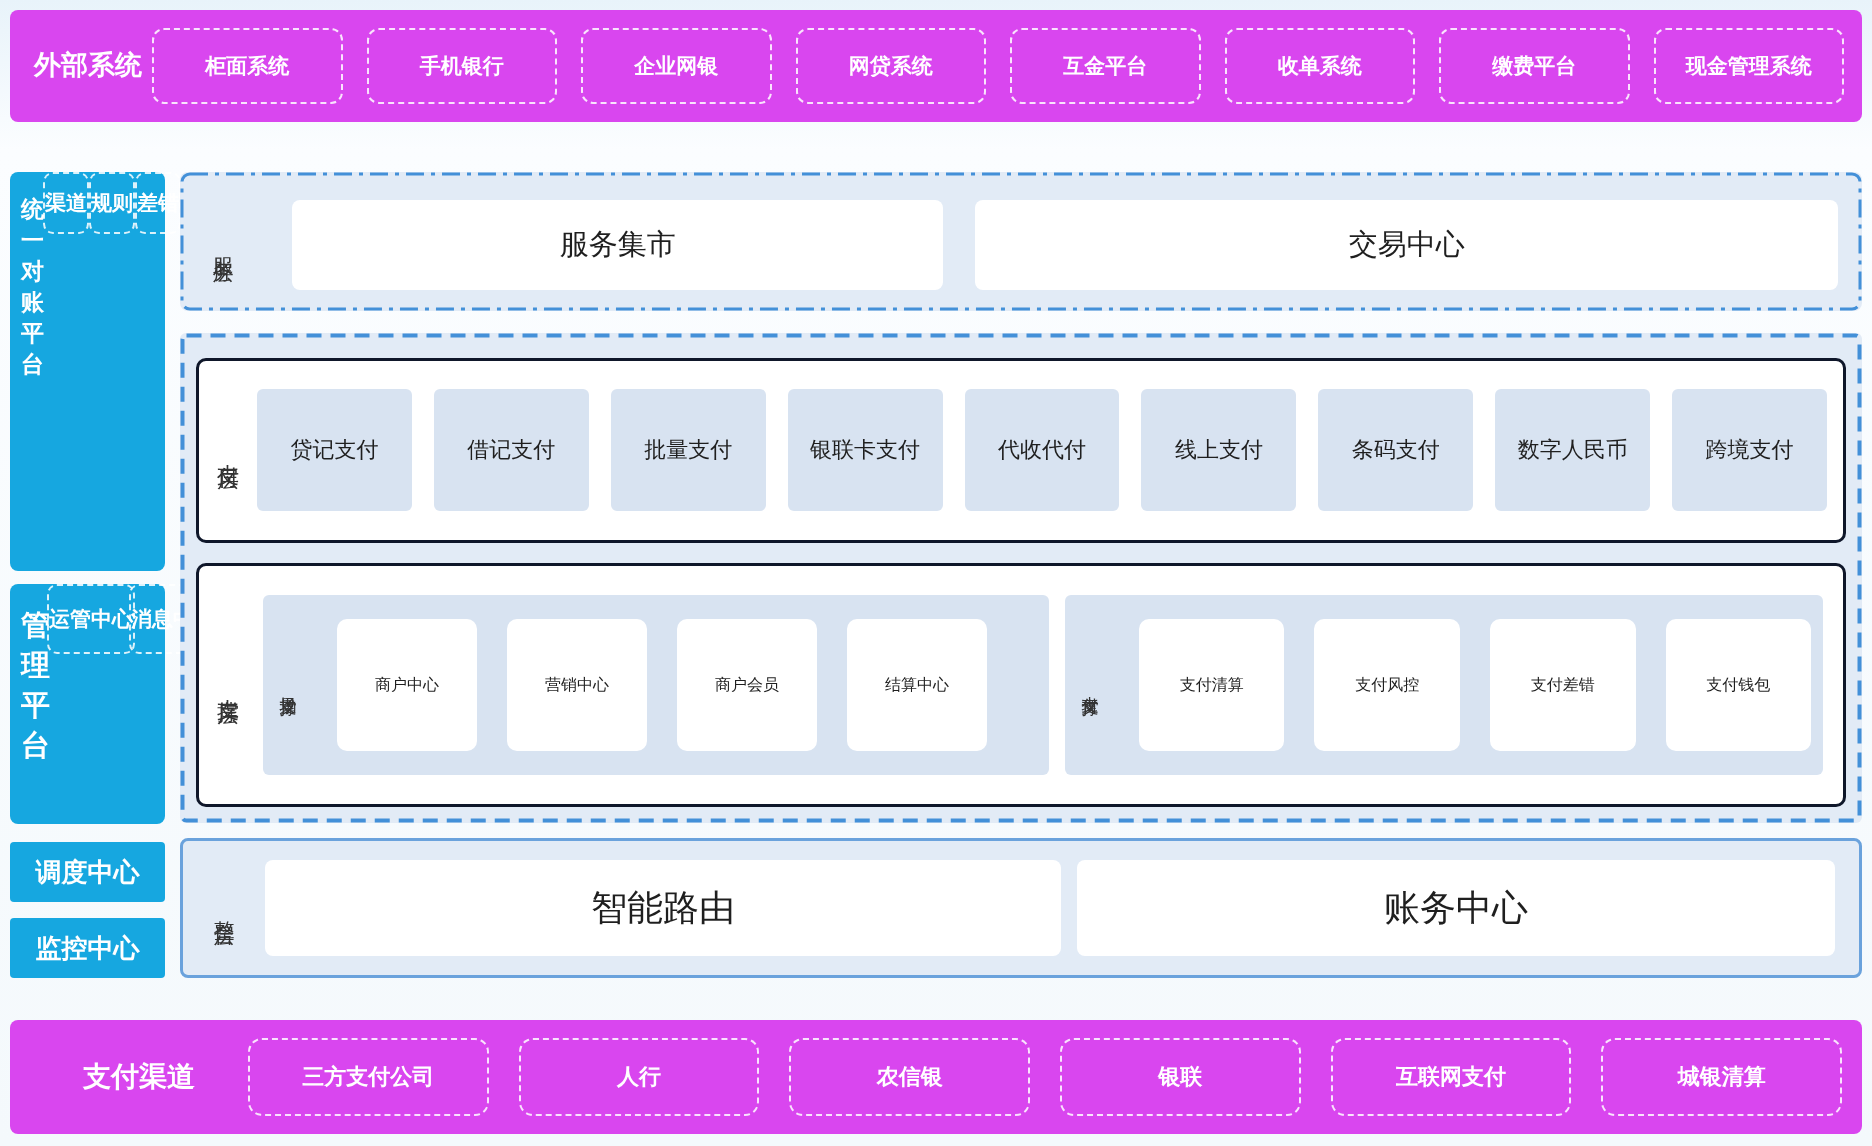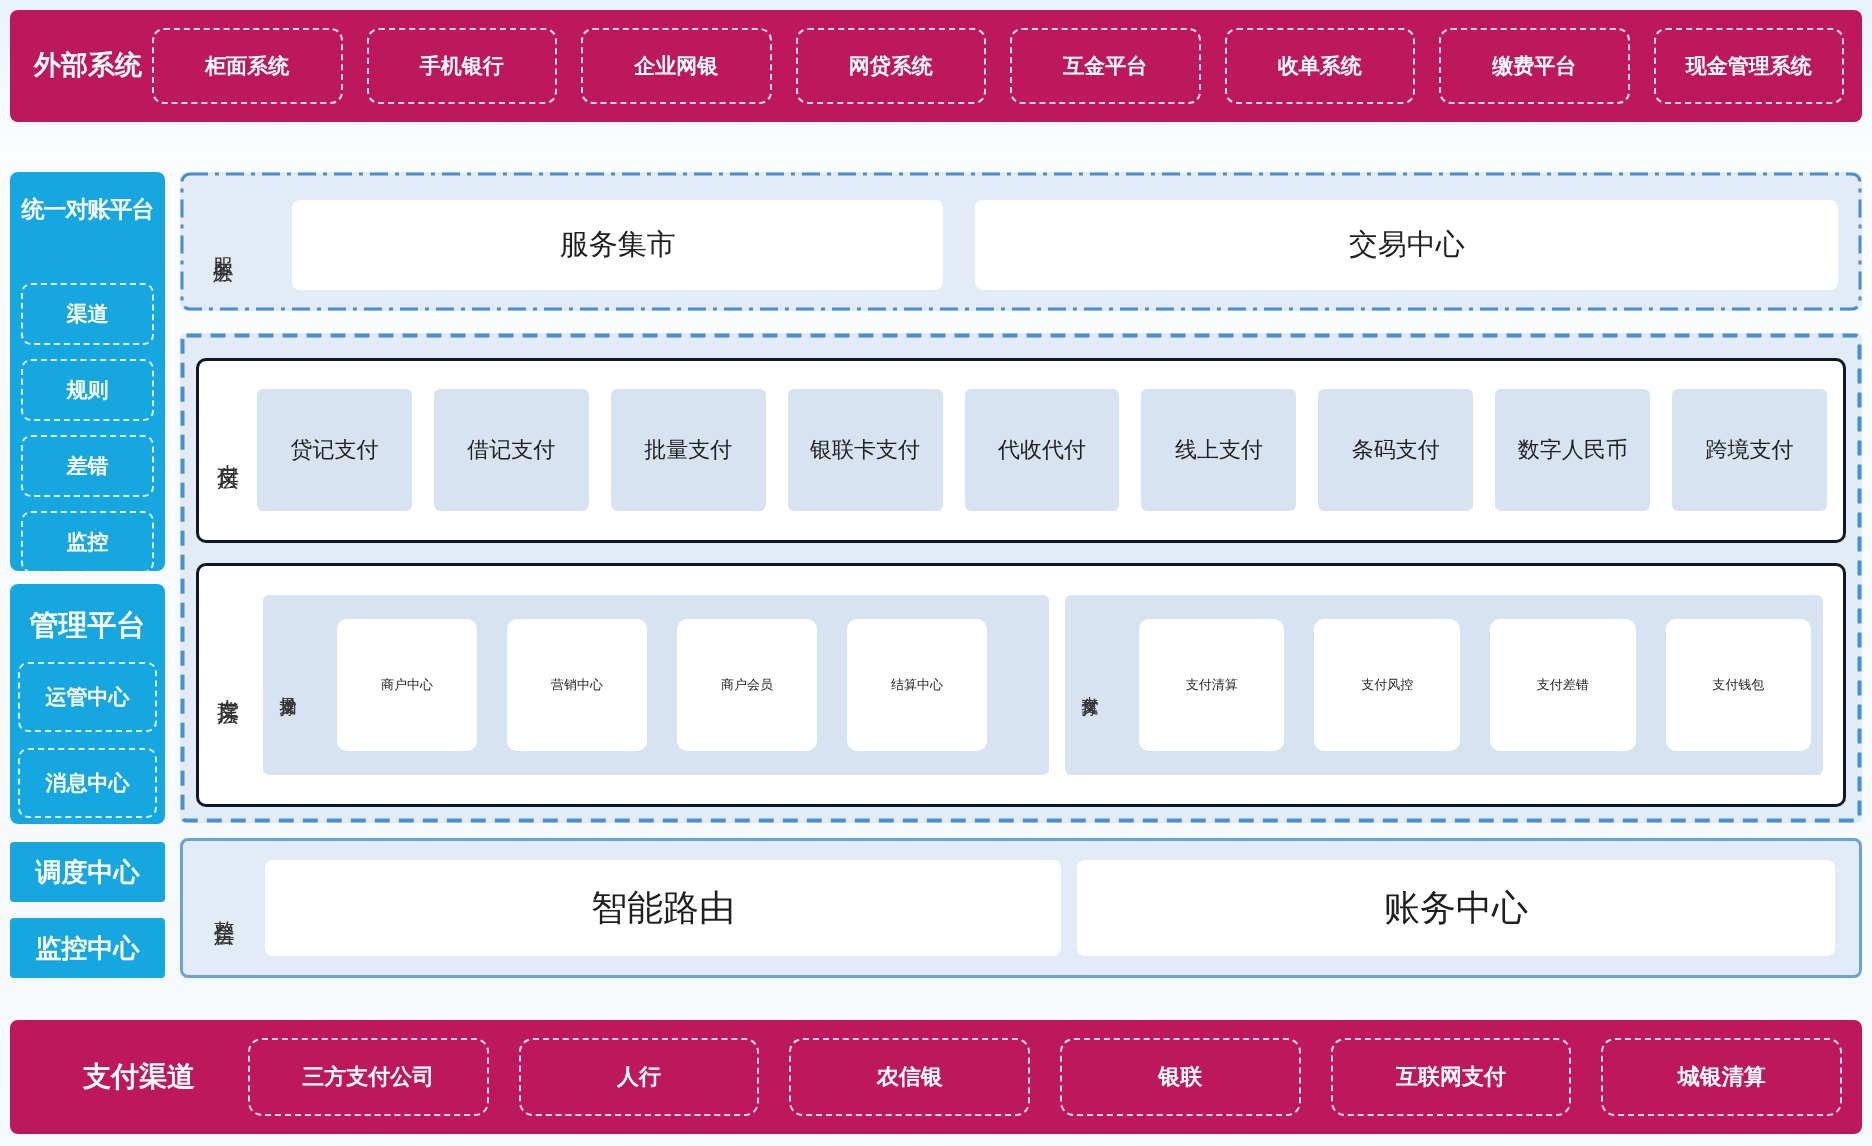--- a/index.html
+++ b/index.html
@@ -8,21 +8,21 @@
     position:relative;
     font-family:"Liberation Sans","DejaVu Sans",sans-serif;
     background:linear-gradient(180deg,#e8f3fa 0px,#fbfdff 150px,#f4f9fc 100%);
     overflow:hidden;
     color:#262626;
   }
   .abs { position:absolute; }
 
   
   .bluebar {
-    background:#be185d;
+    background:#d946ef;
     border-radius:8px;
     display:flex;
     align-items:center;
     color:#fff;
   }
   .bar-title { font-weight:700; text-align:center; line-height:1.15; }
   .bar-items { flex:1; display:flex; align-items:center; height:100%; }
   .dash-item {
     border:2px dashed rgba(255,255,255,.85);
     border-radius:12px;
@@ -40,21 +40,21 @@
   
   #bottombar { left:10px; top:1020px; width:1852px; height:114px; }
   #bottombar .bar-title { width:238px; font-size:28px; padding-left:20px; }
   #bottombar .bar-items { gap:30px; padding-right:20px; }
   #bottombar .dash-item { height:78px; border-radius:14px; font-size:22px; }
 
   
   .side-group {
     left:10px; width:155px;
     background:#16a7e0; border-radius:8px;
-    color:#fff; display:flex; flex-direction:column; align-items:stretch;
+    color:#fff; display:flex; align-items:stretch;
     padding:0 11px;
   }
   .side-group .group-title { text-align:center; font-weight:700; letter-spacing:-1px; }
   #recon { top:172px; height:399px; }
   #recon .group-title { font-size:23px; margin-top:22px; margin-bottom:58px; }
   #mgmt  { top:584px; height:240px; }
   #mgmt .group-title { font-size:29px; margin-top:22px; margin-bottom:16px; letter-spacing:0; }
   .side-group .dash-item { flex:none; font-size:21px; border-radius:10px; }
   #recon .dash-item { height:62px; margin-bottom:14px; }
   #mgmt .dash-item { height:70px; margin-bottom:16px; margin-left:-3px; margin-right:-3px; }
@@ -110,21 +110,21 @@
   #pay-layer .row { flex:1; display:flex; gap:22px; }
   #pay-layer .lite-box { flex:1; font-size:22px; }
 
   #support-layer { top:230px; height:244px; padding:29px 20px 29px 14px; gap:16px; }
   #support-layer .vlabel { width:30px; margin-right:4px; }
   .sub-panel {
     background:#d8e3f1; border-radius:6px;
     display:flex; align-items:center; padding:26px 14px 26px 10px; gap:30px;
   }
   .sub-panel .vlabel { width:28px; align-self:stretch; }
-  .sub-panel .white-box { flex:1; height:132px; font-size:13px; border-radius:10px; }
+  .sub-panel .white-box { flex:1; height:132px; font-size:16px; border-radius:10px; }
   #panel-scene { flex:0.97; padding-right:62px; }
   #panel-pay { flex:1; padding-right:12px; }
 
   
   #integration-layer { left:180px; top:838px; width:1682px; height:140px;
     border:3px solid #6aa2dc; border-radius:8px;
     display:flex; align-items:stretch; padding:19px 24px 19px 22px; }
   #integration-layer .vlabel { width:38px; margin-right:22px; font-size:21px; }
   #integration-layer .row { flex:1; display:flex; gap:16px; }
   #integration-layer .white-box { font-size:36px; }

